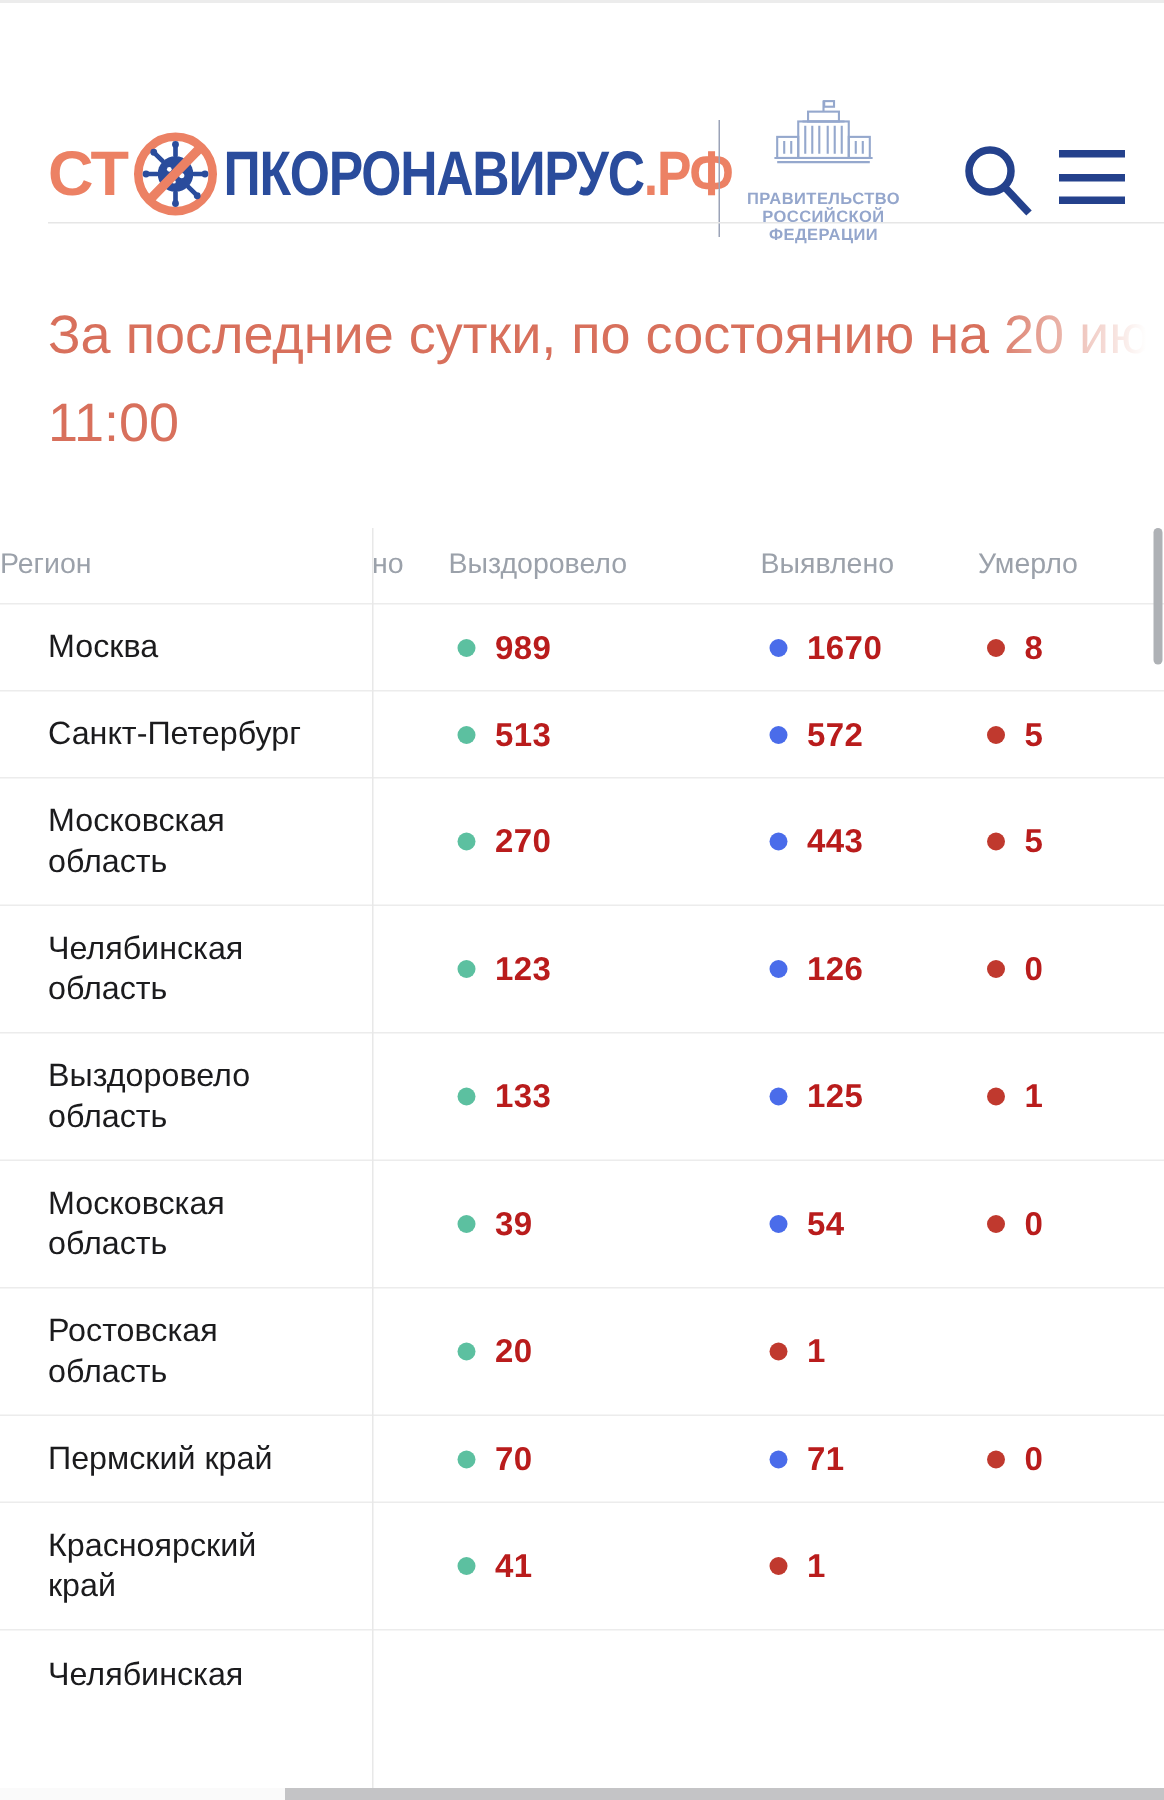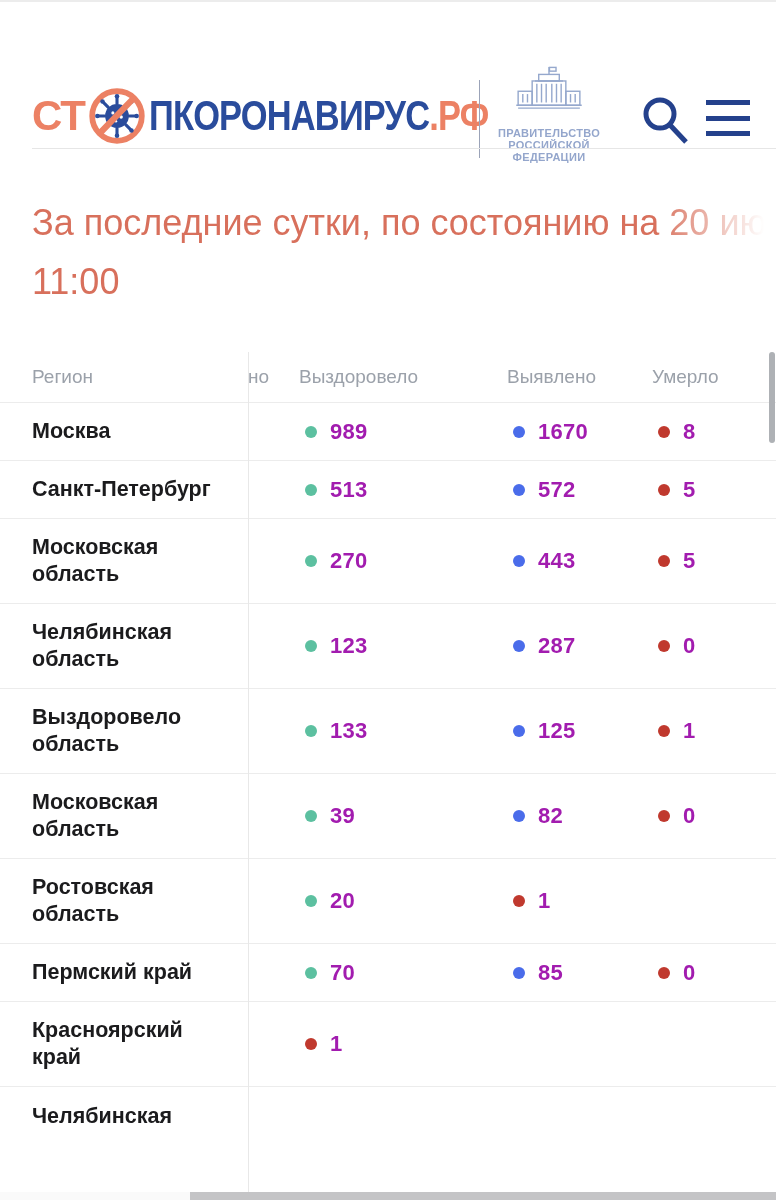--- a/index.html
+++ b/index.html
@@ -32,31 +32,31 @@
            font-size:36px; font-weight:400; line-height:59px; color:#D8705C; }
   .title-fade { position:absolute; top:190px; left:656px; width:120px; height:62px;
                 background:linear-gradient(90deg, rgba(255,255,255,0), #fff 90%); pointer-events:none; }
 
   
   .table { position:absolute; top:352px; left:0; width:776px; bottom:0; }
   .col-divider { position:absolute; left:248px; top:0; bottom:0; width:1px; background:#E8E8E8; }
   .trow, .thead { display:grid; grid-template-columns:248px 51px 208px 145px 1fr; width:776px; }
   .thead { height:51px; align-items:center; border-bottom:1px solid #ECECEC; }
   .th { font-size:19px; color:#9BA1AA; }
-  .th.region { padding-left:32px; }
+  .th.region { }
   .trow { min-height:58px; border-bottom:1px solid #ECECEC; align-items:center; }
   .cell { display:flex; align-items:center; padding:15px 0; }
   .cell.region { padding-left:32px; font-size:21.5px; line-height:27px; color:#1B1B1D; }
-  .cell.region span { max-width:182px;font-weight:bold; }
+  .cell.region span { max-width:182px; }
   .cell.val { padding-left:6px; }
   .dot { width:12px; height:12px; border-radius:50%; margin-right:13px; flex:0 0 auto; }
   .dot.g { background:#5CC0A0; }
   .dot.b { background:#4A6CEA; }
   .dot.r { background:#C0392E; }
-  .num { font-size:22px; font-weight:700; color:#a21caf; letter-spacing:.3px; }
+  .num { font-size:22px; font-weight:700; color:#b91c1c; letter-spacing:.3px; }
 
   
   .vscroll-thumb { position:absolute; right:1px; top:352px; width:6px; height:91px;
                    background:#AEB1B5; border-radius:3px; z-index:5; }
   .hscroll-track { position:absolute; left:0; right:0; bottom:0; height:8px; background:#FAFAFA; z-index:6; }
   .hscroll-thumb { position:absolute; left:190px; right:0; bottom:0; height:8px; background:#C4C4C6; z-index:7; }
 </style>
 </head>
 <body>
 
@@ -222,21 +222,21 @@
       <div class="cell region">
           <span>Челябинская область</span>
         </div>
       <div class="cell"></div>
       <div class="cell val">
           <span class="dot g"></span>
           <span class="num">123</span>
         </div>
       <div class="cell val">
           <span class="dot b"></span>
-          <span class="num">287</span>
+          <span class="num">126</span>
         </div>
       <div class="cell val">
           <span class="dot r"></span>
           <span class="num">0</span>
         </div>
     </div>
 
 
     <div class="trow">
       <div class="cell region">
@@ -261,21 +261,21 @@
       <div class="cell region">
           <span>Московская область</span>
         </div>
       <div class="cell"></div>
       <div class="cell val">
           <span class="dot g"></span>
           <span class="num">39</span>
         </div>
       <div class="cell val">
           <span class="dot b"></span>
-          <span class="num">82</span>
+          <span class="num">54</span>
         </div>
       <div class="cell val">
           <span class="dot r"></span>
           <span class="num">0</span>
         </div>
     </div>
 
     <div class="trow">
       <div class="cell region">
           <span>Ростовская область</span>
@@ -295,33 +295,37 @@
       <div class="cell region">
           <span>Пермский край</span>
         </div>
       <div class="cell"></div>
       <div class="cell val">
           <span class="dot g"></span>
           <span class="num">70</span>
         </div>
       <div class="cell val">
           <span class="dot b"></span>
-          <span class="num">85</span>
+          <span class="num">71</span>
         </div>
       <div class="cell val">
           <span class="dot r"></span>
           <span class="num">0</span>
         </div>
     </div>
 
     <div class="trow">
       <div class="cell region">
           <span>Красноярский край</span>
         </div>
       <div class="cell"></div>
+      <div class="cell val">
+          <span class="dot g"></span>
+          <span class="num">41</span>
+        </div>
       <div class="cell val">
           <span class="dot r"></span>
           <span class="num">1</span>
         </div>
     </div>
 
     <div class="trow" style="border-bottom:none;">
       <div class="cell region">
           <span>Челябинская</span>
         </div>

